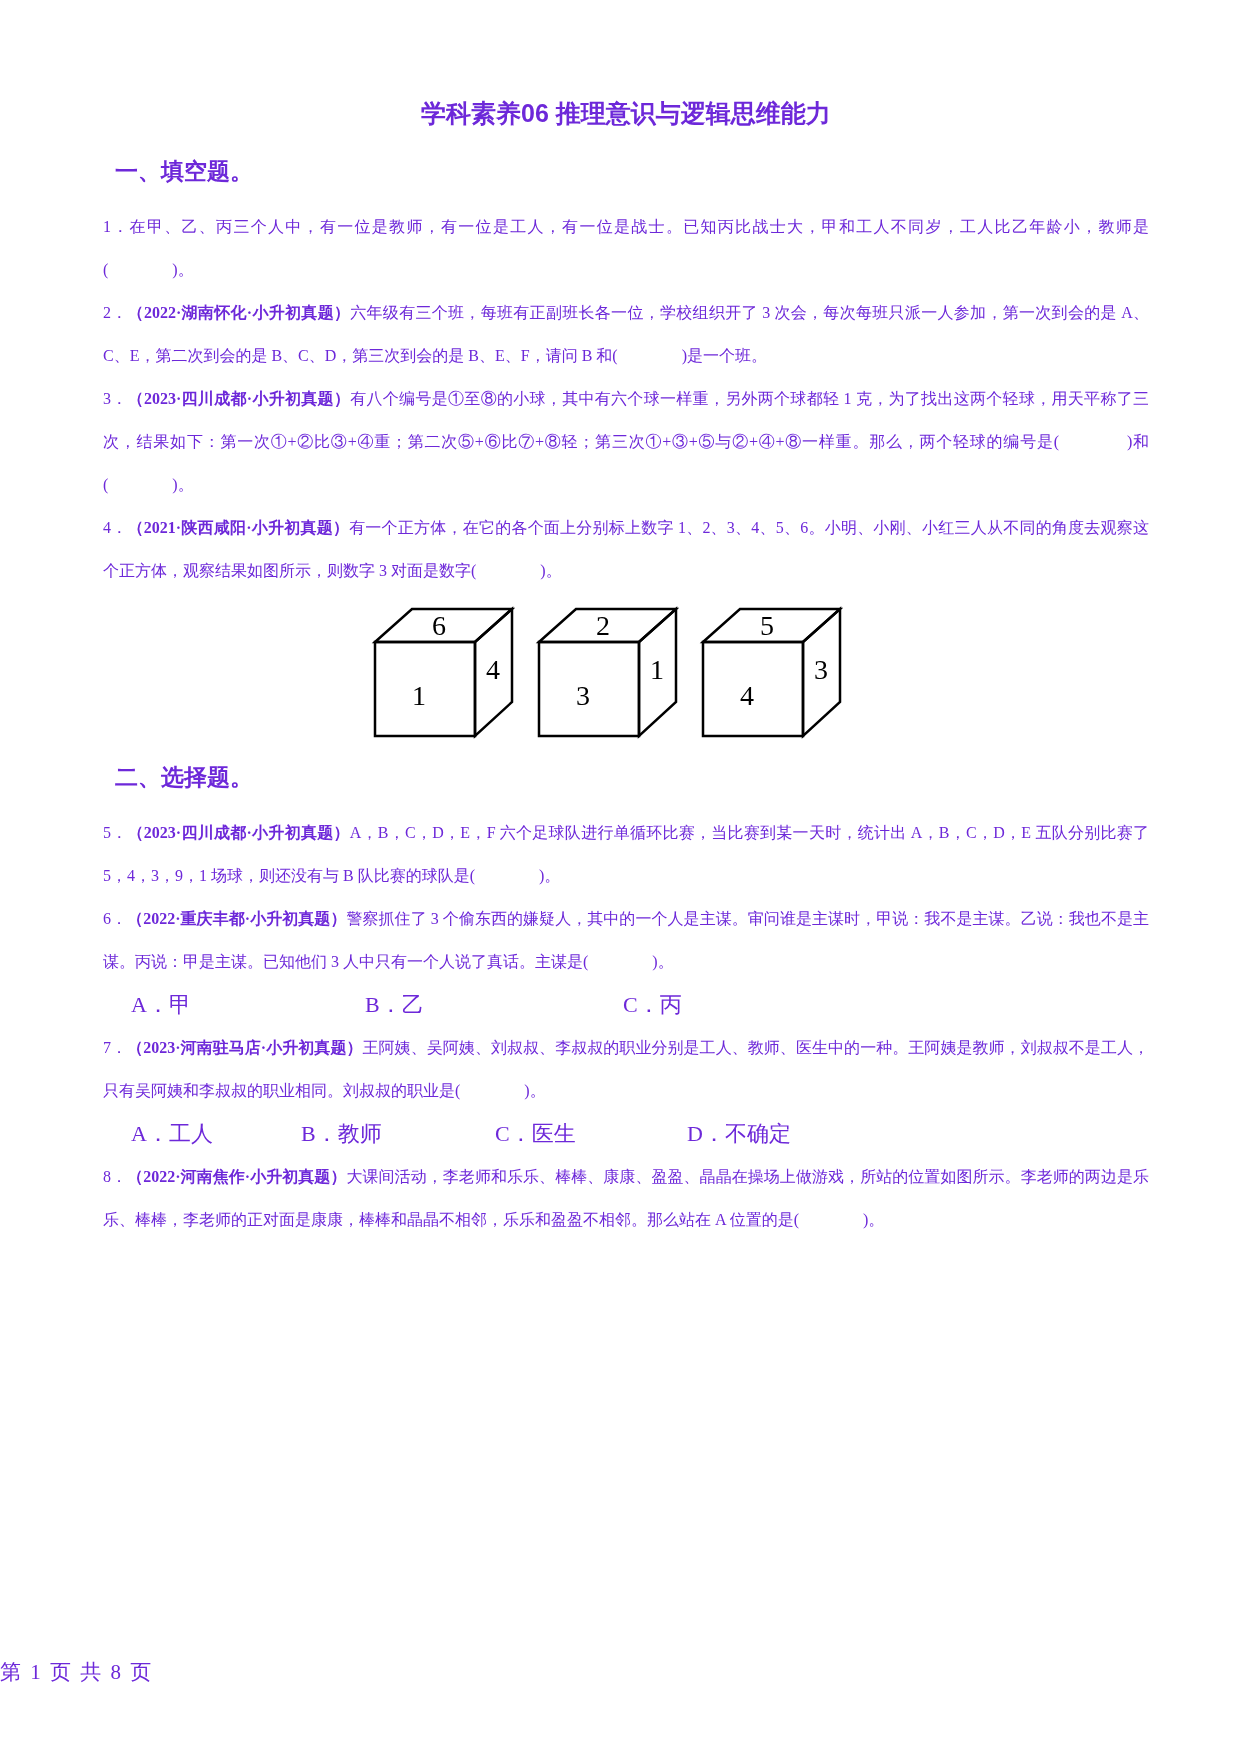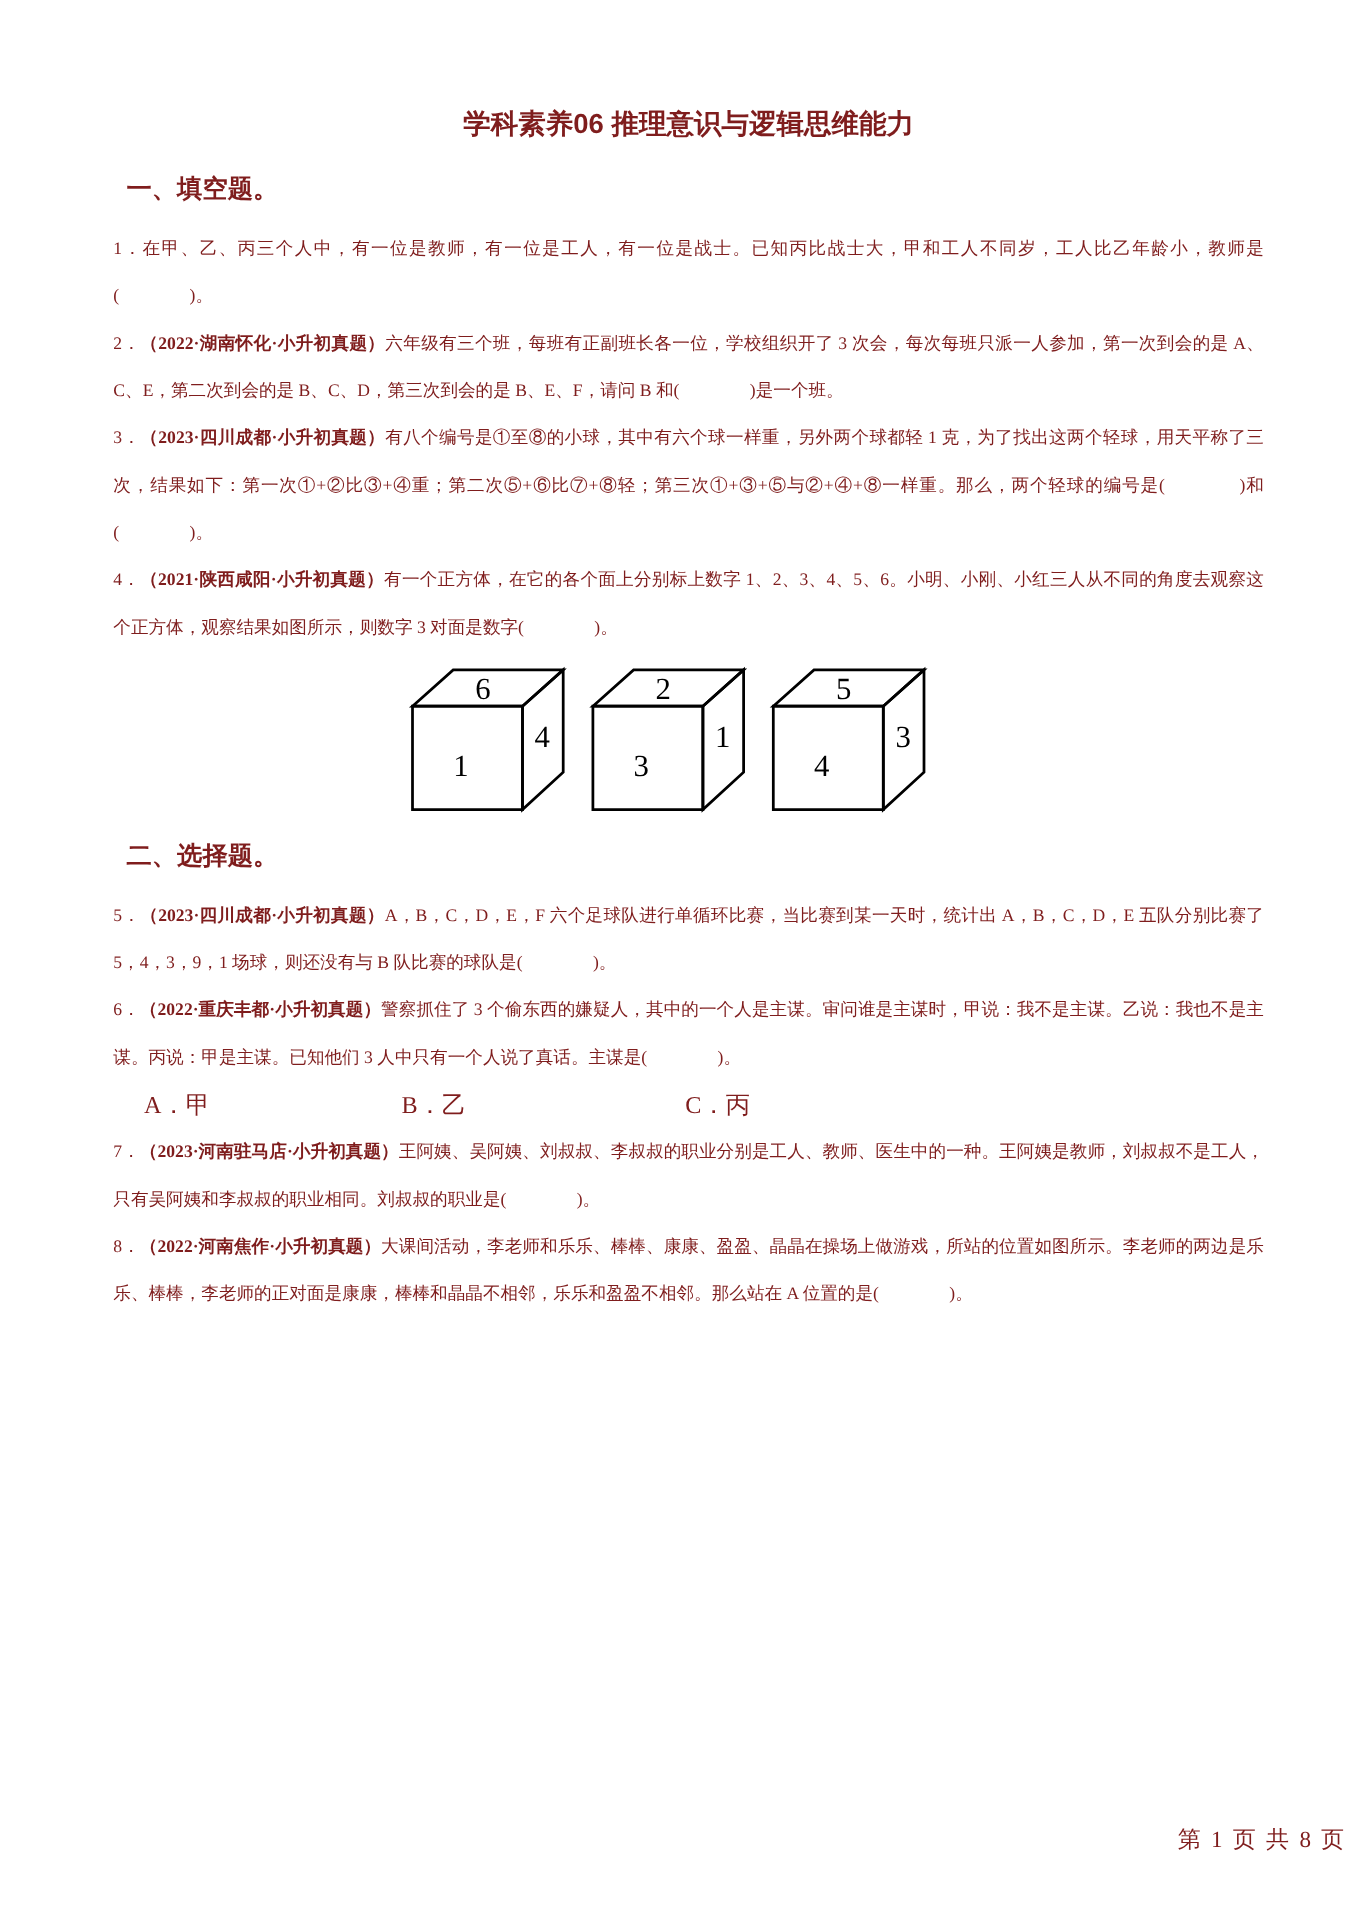--- a/index.html
+++ b/index.html
@@ -3,21 +3,21 @@
 <meta charset="utf-8">
 <style>
   html,body { margin:0; padding:0; background:#ffffff; }
   .page {
     position:relative;
     width:1241px; height:1754px;
     background:#ffffff;
     box-sizing:border-box;
     padding:98px 92px 0 103px;
     font-family:"Liberation Serif","DejaVu Serif",serif;
-    color:#7f1d1d;
+    color:#6d28d9;
   }
   .doc-title {
     text-align:center;
     font-size:25px;
     font-weight:bold;
     font-family:"Liberation Sans","DejaVu Sans",sans-serif;
     margin:0 0 22px 0;
     line-height:30px;
   }
   .sec-heading {
@@ -55,21 +55,21 @@
   }
   .cube-num {
     font-size:28px;
     font-family:"Liberation Serif","DejaVu Serif",serif;
     fill:#000;
   }
   .page-footer {
     position:absolute;
     bottom:68px;
     left:0; right:17px;
-    text-align:right;
+    text-align:left;
     font-size:21px;
     letter-spacing:2px;
   }
 </style>
 </head>
 <body>
 
 <div class="page">
 
   <h1 class="doc-title">学科素养06 推理意识与逻辑思维能力</h1>
@@ -114,18 +114,21 @@
   <p class="sec-heading">二、选择题。</p>
 
   <p class="question"><span class="q-num">5．</span><span class="q-source">（2023·四川成都·小升初真题）</span><span>A，B，C，D，E，F 六个足球队进行单循环比赛，当比赛到某一天时，统计出 A，B，C，D，E 五队分别比赛了 5，4，3，9，1 场球，则还没有与 B 队比赛的球队是(　　　　)。</span></p>
 
   <p class="question"><span class="q-num">6．</span><span class="q-source">（2022·重庆丰都·小升初真题）</span><span>警察抓住了 3 个偷东西的嫌疑人，其中的一个人是主谋。审问谁是主谋时，甲说：我不是主谋。乙说：我也不是主谋。丙说：甲是主谋。已知他们 3 人中只有一个人说了真话。主谋是(　　　　)。</span></p>
   <div class="options three">
     <span>A．甲</span><span>B．乙</span><span>C．丙</span>
   </div>
 
   <p class="question"><span class="q-num">7．</span><span class="q-source">（2023·河南驻马店·小升初真题）</span><span>王阿姨、吴阿姨、刘叔叔、李叔叔的职业分别是工人、教师、医生中的一种。王阿姨是教师，刘叔叔不是工人，只有吴阿姨和李叔叔的职业相同。刘叔叔的职业是(　　　　)。</span></p>
+  <div class="options four">
+    <span>A．工人</span><span>B．教师</span><span>C．医生</span><span>D．不确定</span>
+  </div>
 
   <p class="question"><span class="q-num">8．</span><span class="q-source">（2022·河南焦作·小升初真题）</span><span>大课间活动，李老师和乐乐、棒棒、康康、盈盈、晶晶在操场上做游戏，所站的位置如图所示。李老师的两边是乐乐、棒棒，李老师的正对面是康康，棒棒和晶晶不相邻，乐乐和盈盈不相邻。那么站在 A 位置的是(　　　　)。</span></p>
 
   <div class="page-footer">第 1 页 共 8 页</div>
 
 </div>
 
 </body></html>

